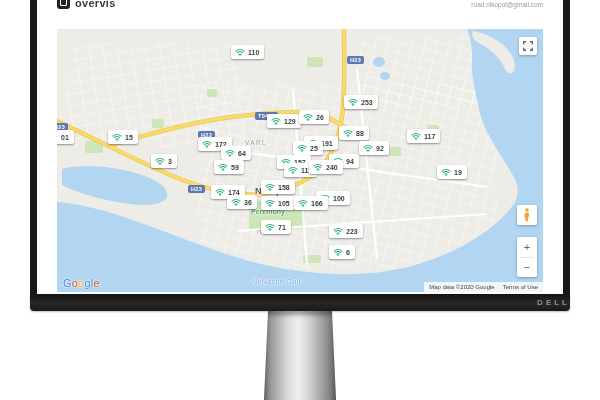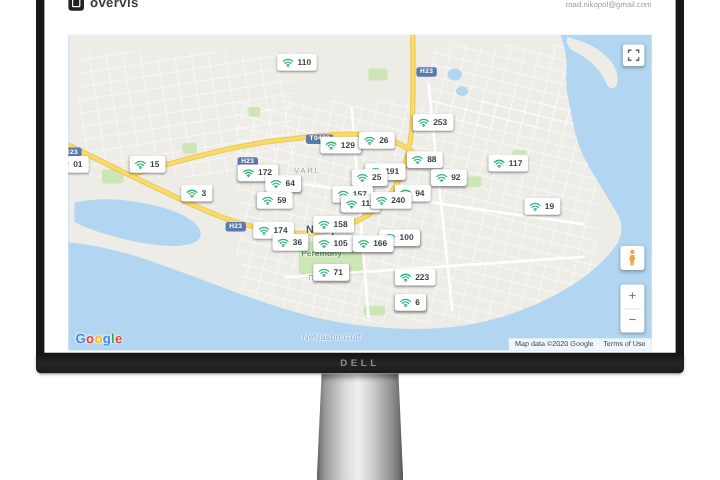--- a/index.html
+++ b/index.html
@@ -6,21 +6,21 @@
   body{width:600px;height:400px;overflow:hidden;background:#ffffff;
        font-family:"Liberation Sans",sans-serif;position:relative;}
   .stage{position:absolute;inset:0;}
 
   
   .bezel-side{position:absolute;top:0;height:295px;width:7px;background:#181818;}
   .bezel-left{left:30px;}
   .bezel-right{left:563px;}
   .bezel-bottom{position:absolute;left:30px;top:294px;width:540px;height:17px;
     background:linear-gradient(#141414,#262626 55%,#1a1a1a);
-    border-radius:0 0 4px 4px;display:flex;align-items:center;justify-content:center;
+    border-radius:0 0 4px 4px;display:flex;align-items:center;justify-content:flex-end;
     box-shadow:0 1px 2px rgba(0,0,0,.25);}
   .dell-logo{color:#8f8f8f;font-size:8px;font-weight:bold;letter-spacing:3px;}
   .stand-neck{position:absolute;left:264px;top:311px;width:72px;height:89px;
     clip-path:polygon(4px 0,68px 0,72px 89px,0 89px);
     background:linear-gradient(90deg,#6c6c6c 0%,#9b9b9b 10%,#d9d9d9 32%,#f0f0f0 48%,#cfcfcf 64%,#8d8d8d 88%,#606060 100%);
     box-shadow:inset 0 4px 4px rgba(0,0,0,.35);}
 
   
   .page{position:absolute;left:37px;top:0;width:526px;height:294px;background:#ffffff;overflow:hidden;}
 
@@ -70,21 +70,21 @@
   .pegman{position:absolute;right:6px;top:176px;width:20px;height:20px;background:#fff;
     border-radius:2px;box-shadow:0 1px 3px rgba(0,0,0,.3);display:flex;align-items:center;
     justify-content:center;cursor:pointer;}
   .zoomctl{position:absolute;right:6px;top:208px;width:20px;height:40px;background:#fff;
     border-radius:2px;box-shadow:0 1px 3px rgba(0,0,0,.3);display:flex;flex-direction:column;}
   .zoomctl .zbtn{flex:1;display:flex;align-items:center;justify-content:center;
     font-size:11px;color:#666;cursor:pointer;}
   .zoomctl .zdiv{height:1px;background:#e6e6e6;margin:0 3px;}
 
   
-  .glogo{position:absolute;left:6px;bottom:3px;font-size:11px;font-weight:700;
+  .glogo{position:absolute;left:6px;bottom:3px;font-size:11px;font-weight:400;
     text-shadow:0 0 2px #fff,0 0 2px #fff;letter-spacing:.2px;}
   .attrib{position:absolute;right:0;bottom:0;display:flex;gap:8px;align-items:center;
     background:rgba(255,255,255,.8);padding:2px 5px;font-size:6px;color:#444;}
 </style>
 </head>
 <body>
 
 <div class="stage">
 
   <div class="page">

